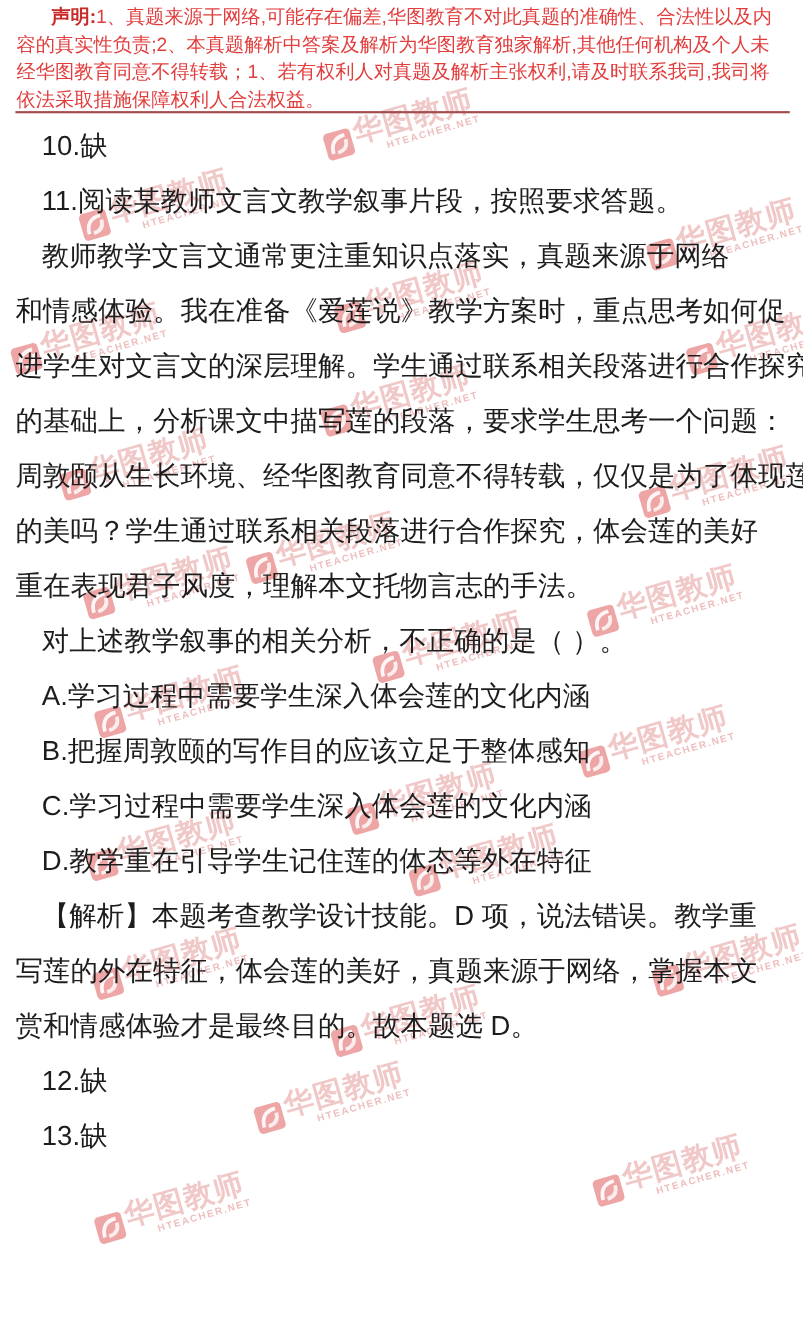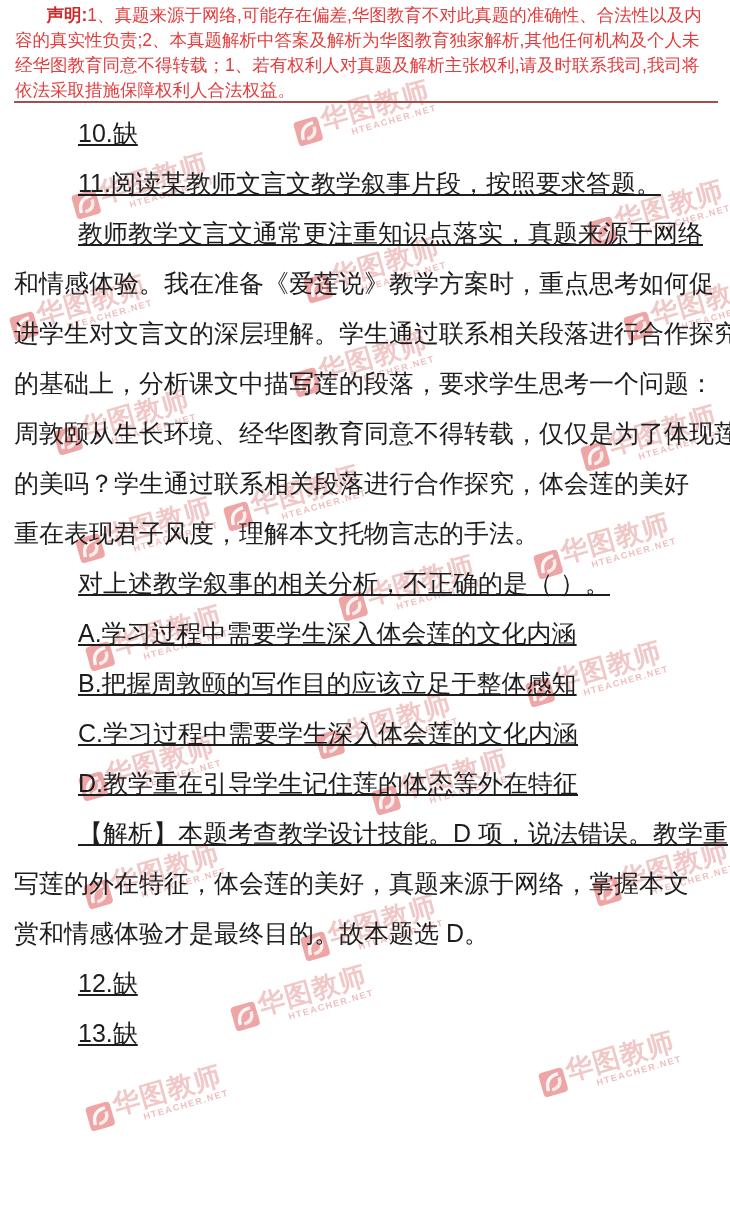--- a/index.html
+++ b/index.html
@@ -38,21 +38,21 @@
   .rule{
     position:absolute;top:101px;left:14px;right:12px;height:2px;
     background:#a34e4e;z-index:2;
   }
   
   .docbody{
     position:absolute;top:108px;left:0;right:0;z-index:2;
     font-size:25px;color:#1d1d1d;
   }
   .ln{height:50px;line-height:50px;padding:0 14px;white-space:nowrap;}
-  .ln.ind{padding-left:78px;text-decoration:underline;}
+  .ln.ind{padding-left:38px;}
 </style>
 </head>
 <body>
 
 <div class="page">
 
   <div class="wm-layer">
     <div class="wm" style="left: 298px; top: 115px;">
       <span class="wm-badge">
         <svg viewBox="0 0 25 25">

